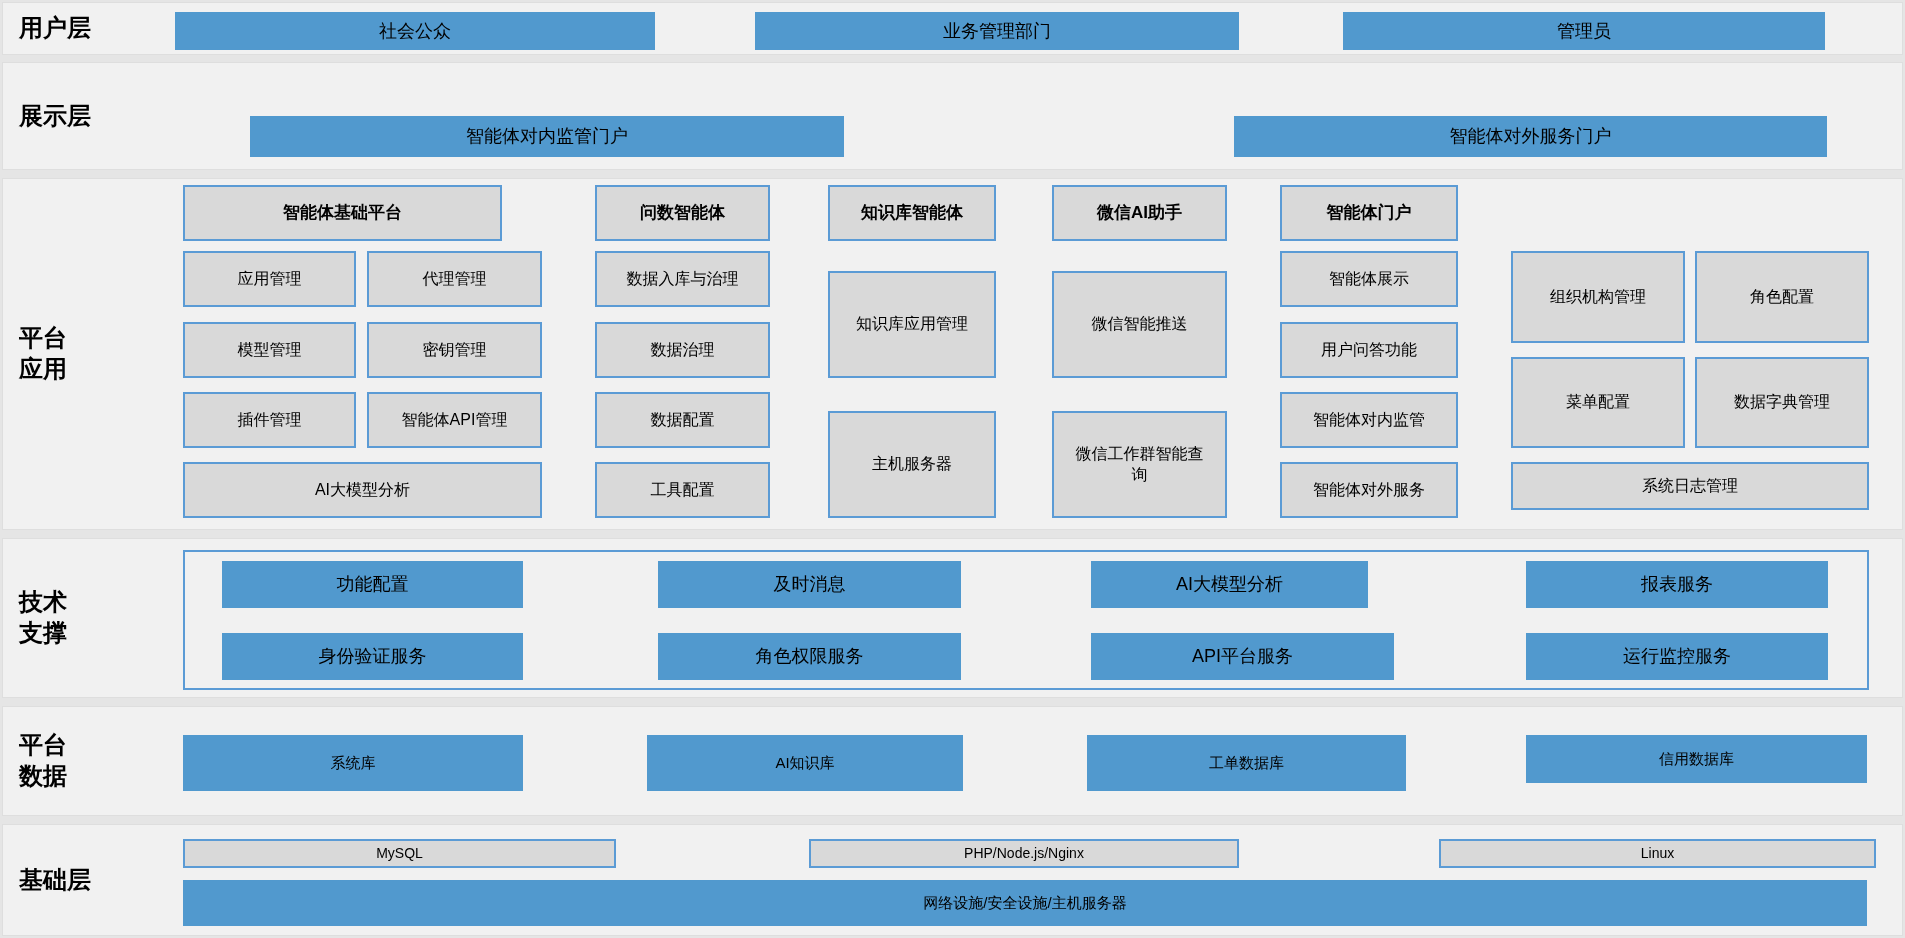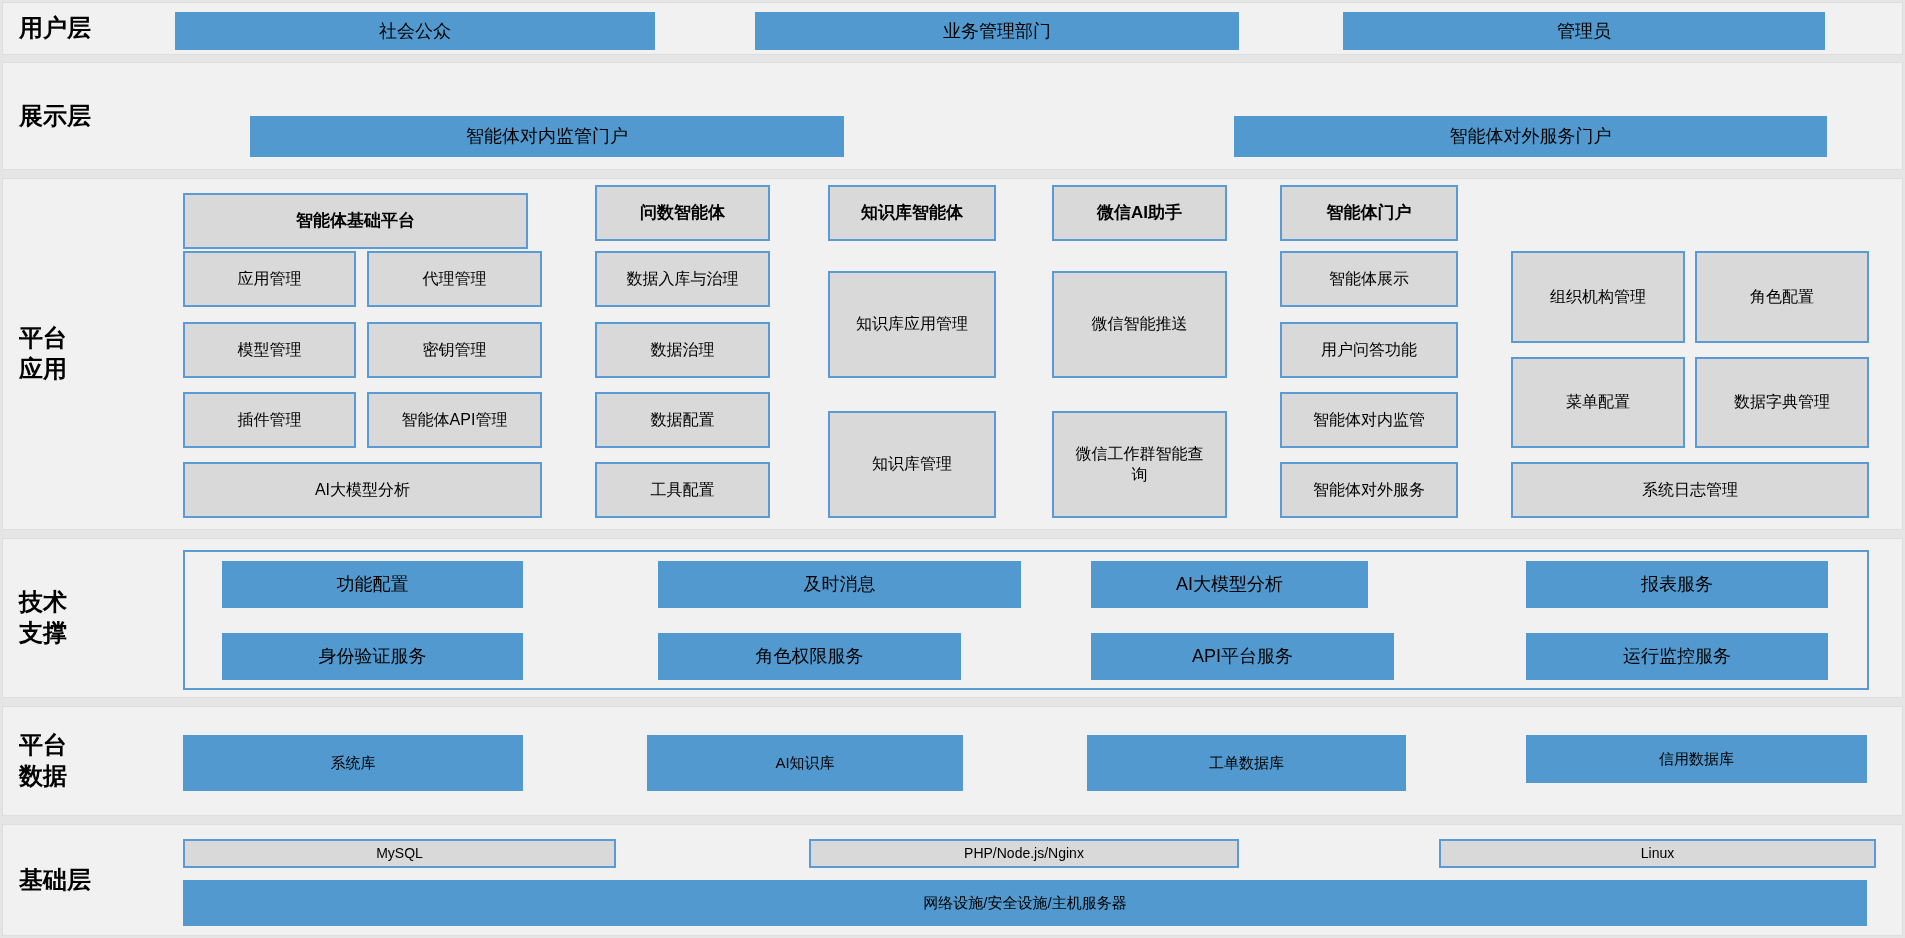--- a/index.html
+++ b/index.html
@@ -91,64 +91,64 @@
     <div class="blue-box" style="left:247px;top:53px;width:594px;height:41px">智能体对内监管门户</div>
     <div class="blue-box" style="left:1231px;top:53px;width:593px;height:41px">智能体对外服务门户</div>
   </div>
 
   <div class="band" style="top:178px;height:352px">
     <div class="layer-label">
       <span>平台</span>
       <span>应用</span>
     </div>
 
-    <div class="gray-box col-header" style="left:180px;top:14px;width:345px;height:56px">智能体基础平台</div>
+    <div class="gray-box col-header" style="left:180px;top:6px;width:319px;height:56px">智能体基础平台</div>
     <div class="gray-box" style="left:180px;top:72px;width:173px;height:56px">应用管理</div>
     <div class="gray-box" style="left:364px;top:72px;width:175px;height:56px">代理管理</div>
     <div class="gray-box" style="left:180px;top:143px;width:173px;height:56px">模型管理</div>
     <div class="gray-box" style="left:364px;top:143px;width:175px;height:56px">密钥管理</div>
     <div class="gray-box" style="left:180px;top:213px;width:173px;height:56px">插件管理</div>
     <div class="gray-box" style="left:364px;top:213px;width:175px;height:56px">智能体API管理</div>
     <div class="gray-box" style="left:180px;top:283px;width:359px;height:56px">AI大模型分析</div>
 
     <div class="gray-box col-header" style="left:592px;top:6px;width:175px;height:56px">问数智能体</div>
     <div class="gray-box" style="left:592px;top:72px;width:175px;height:56px">数据入库与治理</div>
     <div class="gray-box" style="left:592px;top:143px;width:175px;height:56px">数据治理</div>
     <div class="gray-box" style="left:592px;top:213px;width:175px;height:56px">数据配置</div>
     <div class="gray-box" style="left:592px;top:283px;width:175px;height:56px">工具配置</div>
 
     <div class="gray-box col-header" style="left:825px;top:6px;width:168px;height:56px">知识库智能体</div>
     <div class="gray-box" style="left:825px;top:92px;width:168px;height:107px">知识库应用管理</div>
-    <div class="gray-box" style="left:825px;top:232px;width:168px;height:107px">知识库管理</div>
+    <div class="gray-box" style="left:825px;top:232px;width:168px;height:107px">主机服务器</div>
 
     <div class="gray-box col-header" style="left:1049px;top:6px;width:175px;height:56px">微信AI助手</div>
     <div class="gray-box" style="left:1049px;top:92px;width:175px;height:107px">微信智能推送</div>
     <div class="gray-box wrap-node" style="left:1049px;top:232px;width:175px;height:107px">微信工作群智能查询</div>
 
     <div class="gray-box col-header" style="left:1277px;top:6px;width:178px;height:56px">智能体门户</div>
     <div class="gray-box" style="left:1277px;top:72px;width:178px;height:56px">智能体展示</div>
     <div class="gray-box" style="left:1277px;top:143px;width:178px;height:56px">用户问答功能</div>
     <div class="gray-box" style="left:1277px;top:213px;width:178px;height:56px">智能体对内监管</div>
     <div class="gray-box" style="left:1277px;top:283px;width:178px;height:56px">智能体对外服务</div>
 
     <div class="gray-box" style="left:1508px;top:72px;width:174px;height:92px">组织机构管理</div>
     <div class="gray-box" style="left:1692px;top:72px;width:174px;height:92px">角色配置</div>
     <div class="gray-box" style="left:1508px;top:178px;width:174px;height:91px">菜单配置</div>
     <div class="gray-box" style="left:1692px;top:178px;width:174px;height:91px">数据字典管理</div>
-    <div class="gray-box" style="left:1508px;top:283px;width:358px;height:56px">系统日志管理</div>
+    <div class="gray-box" style="left:1508px;top:283px;width:358px;height:48px">系统日志管理</div>
   </div>
 
   <div class="band" style="top:538px;height:160px">
     <div class="layer-label">
       <span>技术</span>
       <span>支撑</span>
     </div>
     <div class="tech-frame" style="left:180px;top:11px;width:1686px;height:140px"></div>
     <div class="blue-box" style="left:219px;top:22px;width:301px;height:47px">功能配置</div>
-    <div class="blue-box" style="left:655px;top:22px;width:363px;height:47px">及时消息</div>
+    <div class="blue-box" style="left:655px;top:22px;width:303px;height:47px">及时消息</div>
     <div class="blue-box" style="left:1088px;top:22px;width:277px;height:47px">AI大模型分析</div>
     <div class="blue-box" style="left:1523px;top:22px;width:302px;height:47px">报表服务</div>
     <div class="blue-box" style="left:219px;top:94px;width:301px;height:47px">身份验证服务</div>
     <div class="blue-box" style="left:655px;top:94px;width:303px;height:47px">角色权限服务</div>
     <div class="blue-box" style="left:1088px;top:94px;width:303px;height:47px">API平台服务</div>
     <div class="blue-box" style="left:1523px;top:94px;width:302px;height:47px">运行监控服务</div>
   </div>
 
   <div class="band" style="top:706px;height:110px">
     <div class="layer-label">

